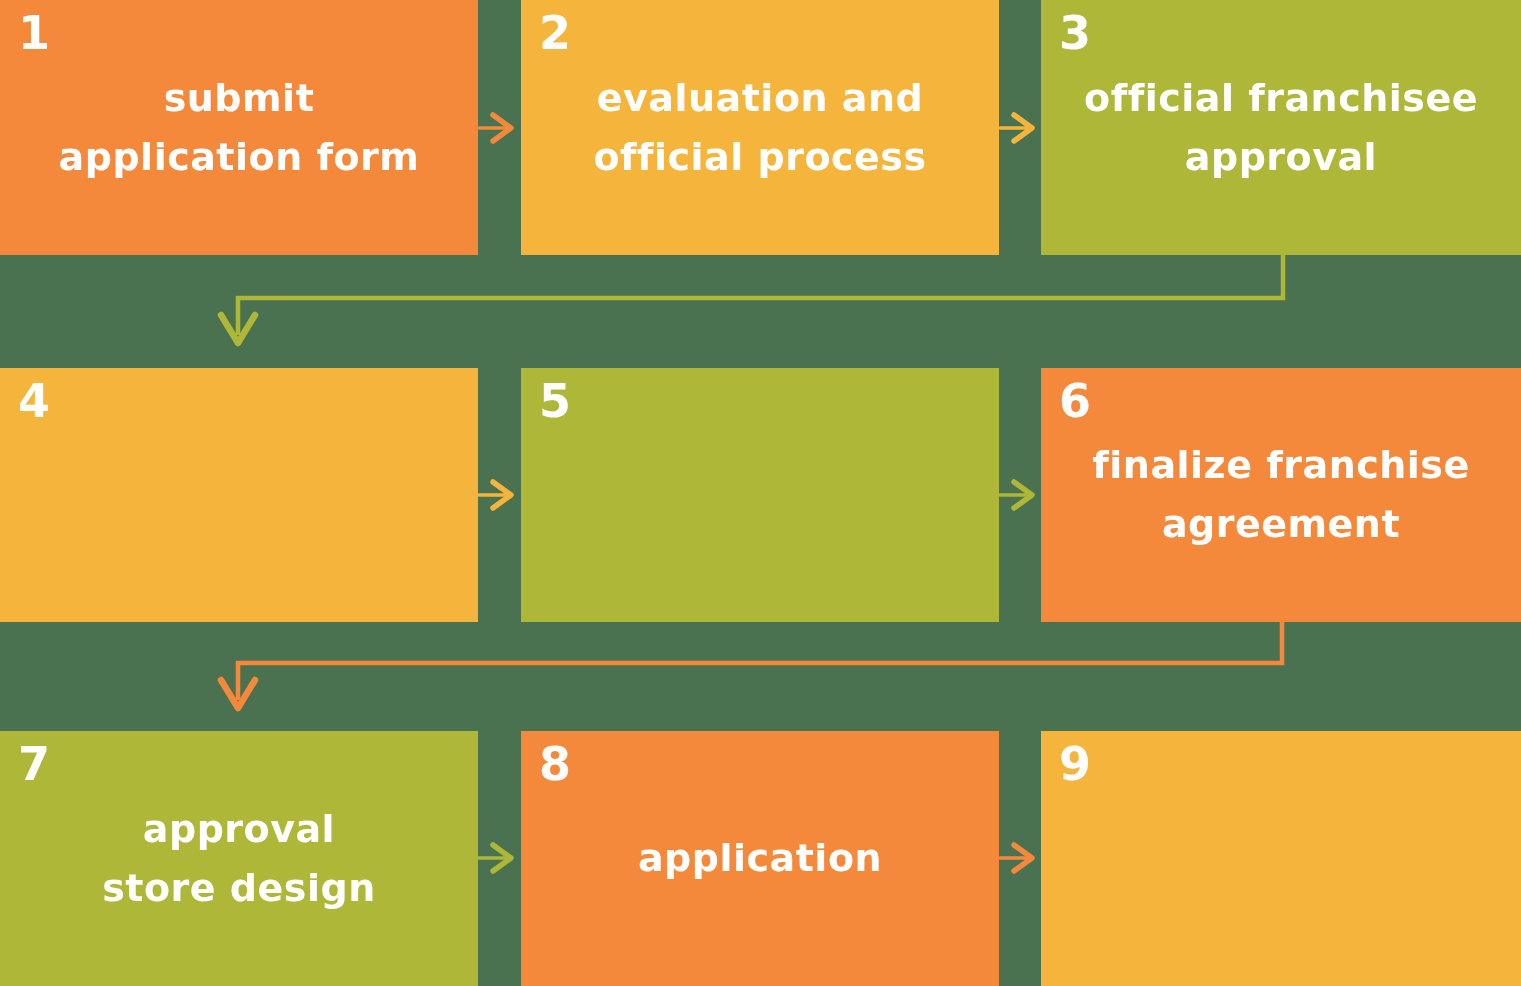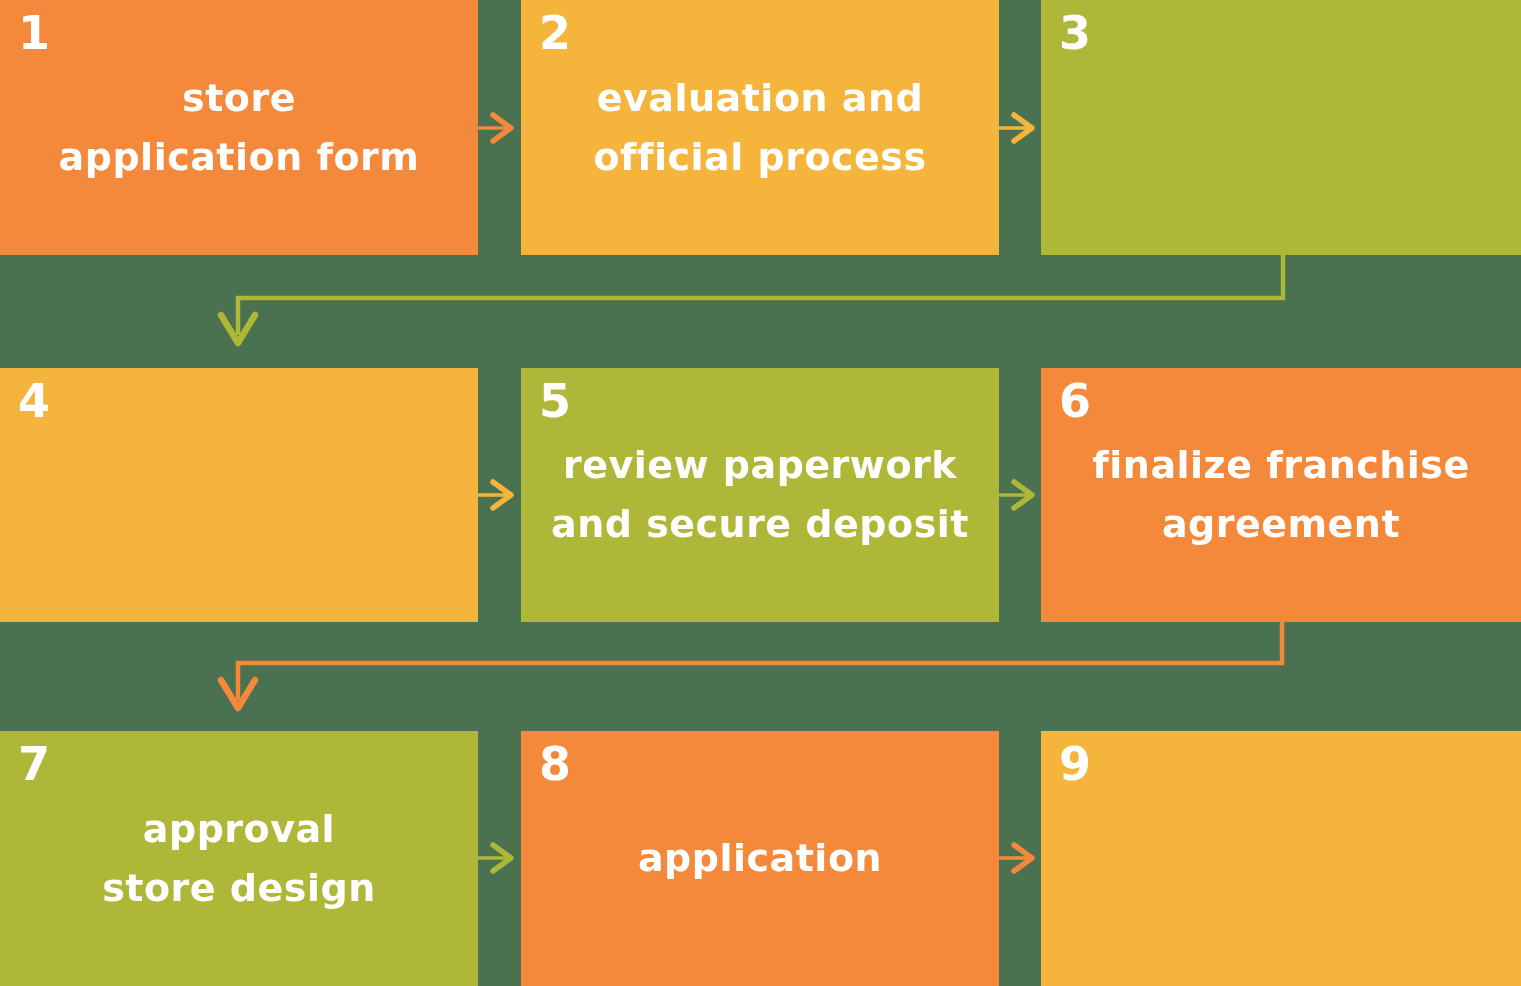--- a/index.html
+++ b/index.html
@@ -56,39 +56,39 @@
   }
   svg path { stroke: currentColor; fill: none; }
 </style>
 </head>
 <body>
 
 <div class="canvas">
 
   <div class="step bg-orange" style="left:0;    top:0;   width:478px; height:255px;">
     <span class="num">1</span>
-    <span class="label">store
+    <span class="label">submit
 application form</span>
   </div>
   <div class="step bg-yellow" style="left:521px; top:0;   width:478px; height:255px;">
     <span class="num">2</span>
     <span class="label">evaluation and
 official process</span>
   </div>
   <div class="step bg-olive" style="left:1041px; top:0;   width:480px; height:255px;">
     <span class="num">3</span>
+    <span class="label">official franchisee
+approval</span>
   </div>
 
   <div class="step bg-yellow" style="left:0;    top:368px; width:478px; height:254px;">
     <span class="num">4</span>
   </div>
   <div class="step bg-olive" style="left:521px; top:368px; width:478px; height:254px;">
     <span class="num">5</span>
-    <span class="label">review paperwork
-and secure deposit</span>
   </div>
   <div class="step bg-orange" style="left:1041px; top:368px; width:480px; height:254px;">
     <span class="num">6</span>
     <span class="label">finalize franchise
 agreement</span>
   </div>
 
   <div class="step bg-olive" style="left:0;    top:731px; width:478px; height:255px;">
     <span class="num">7</span>
     <span class="label">approval

